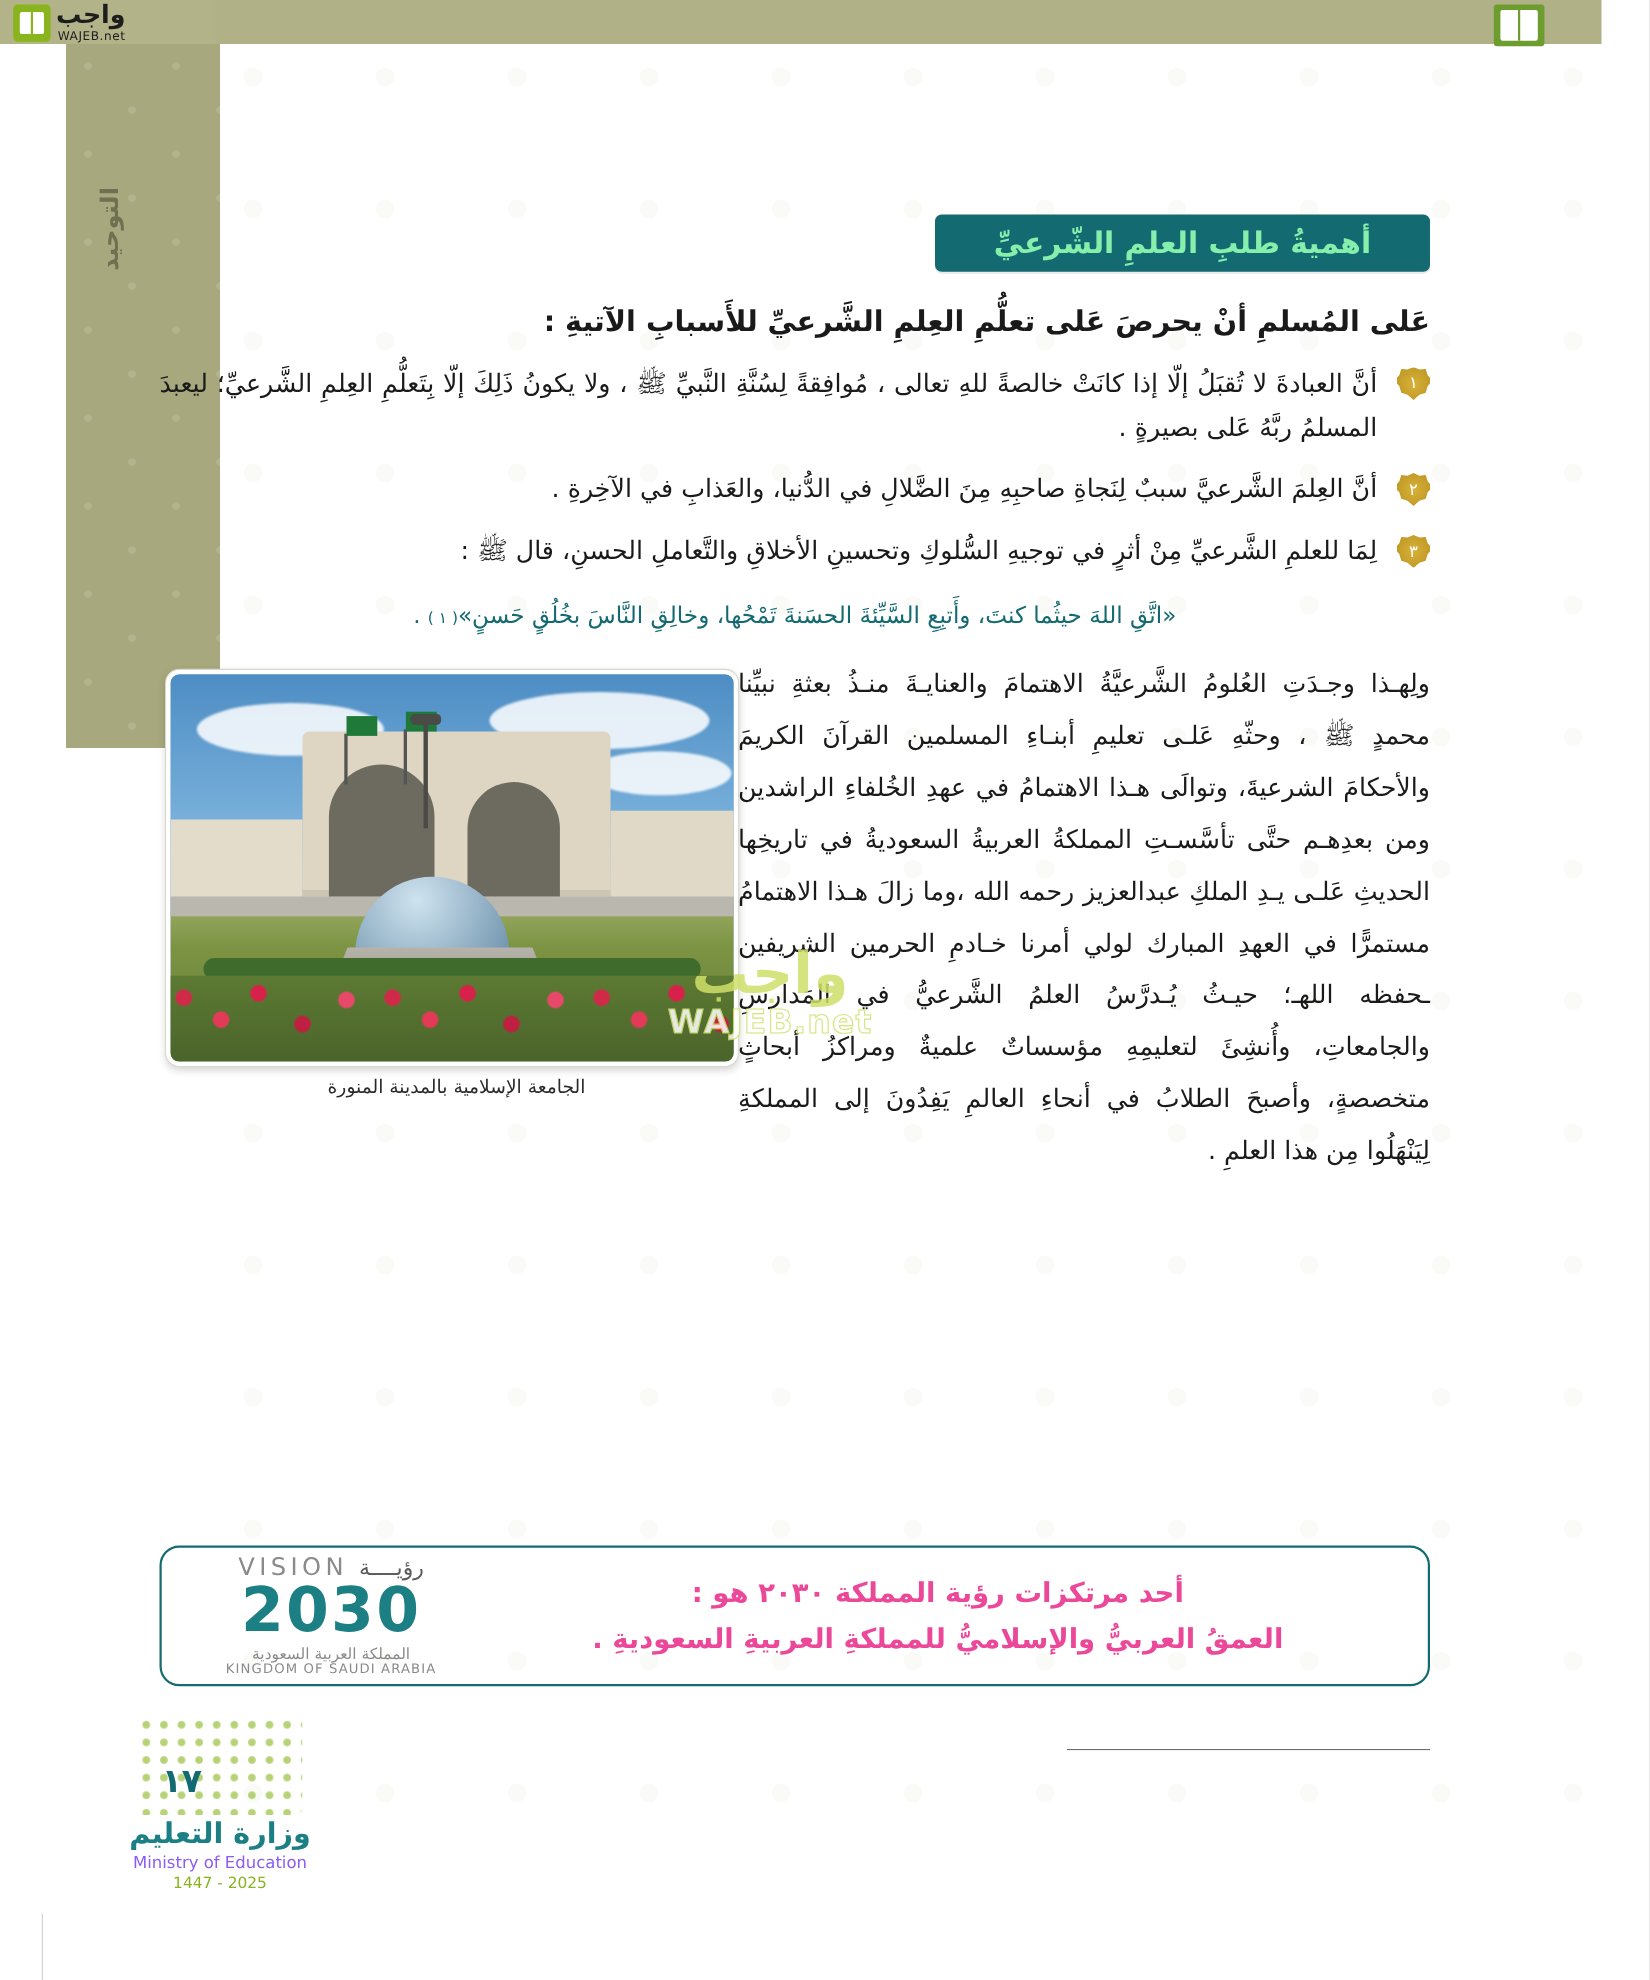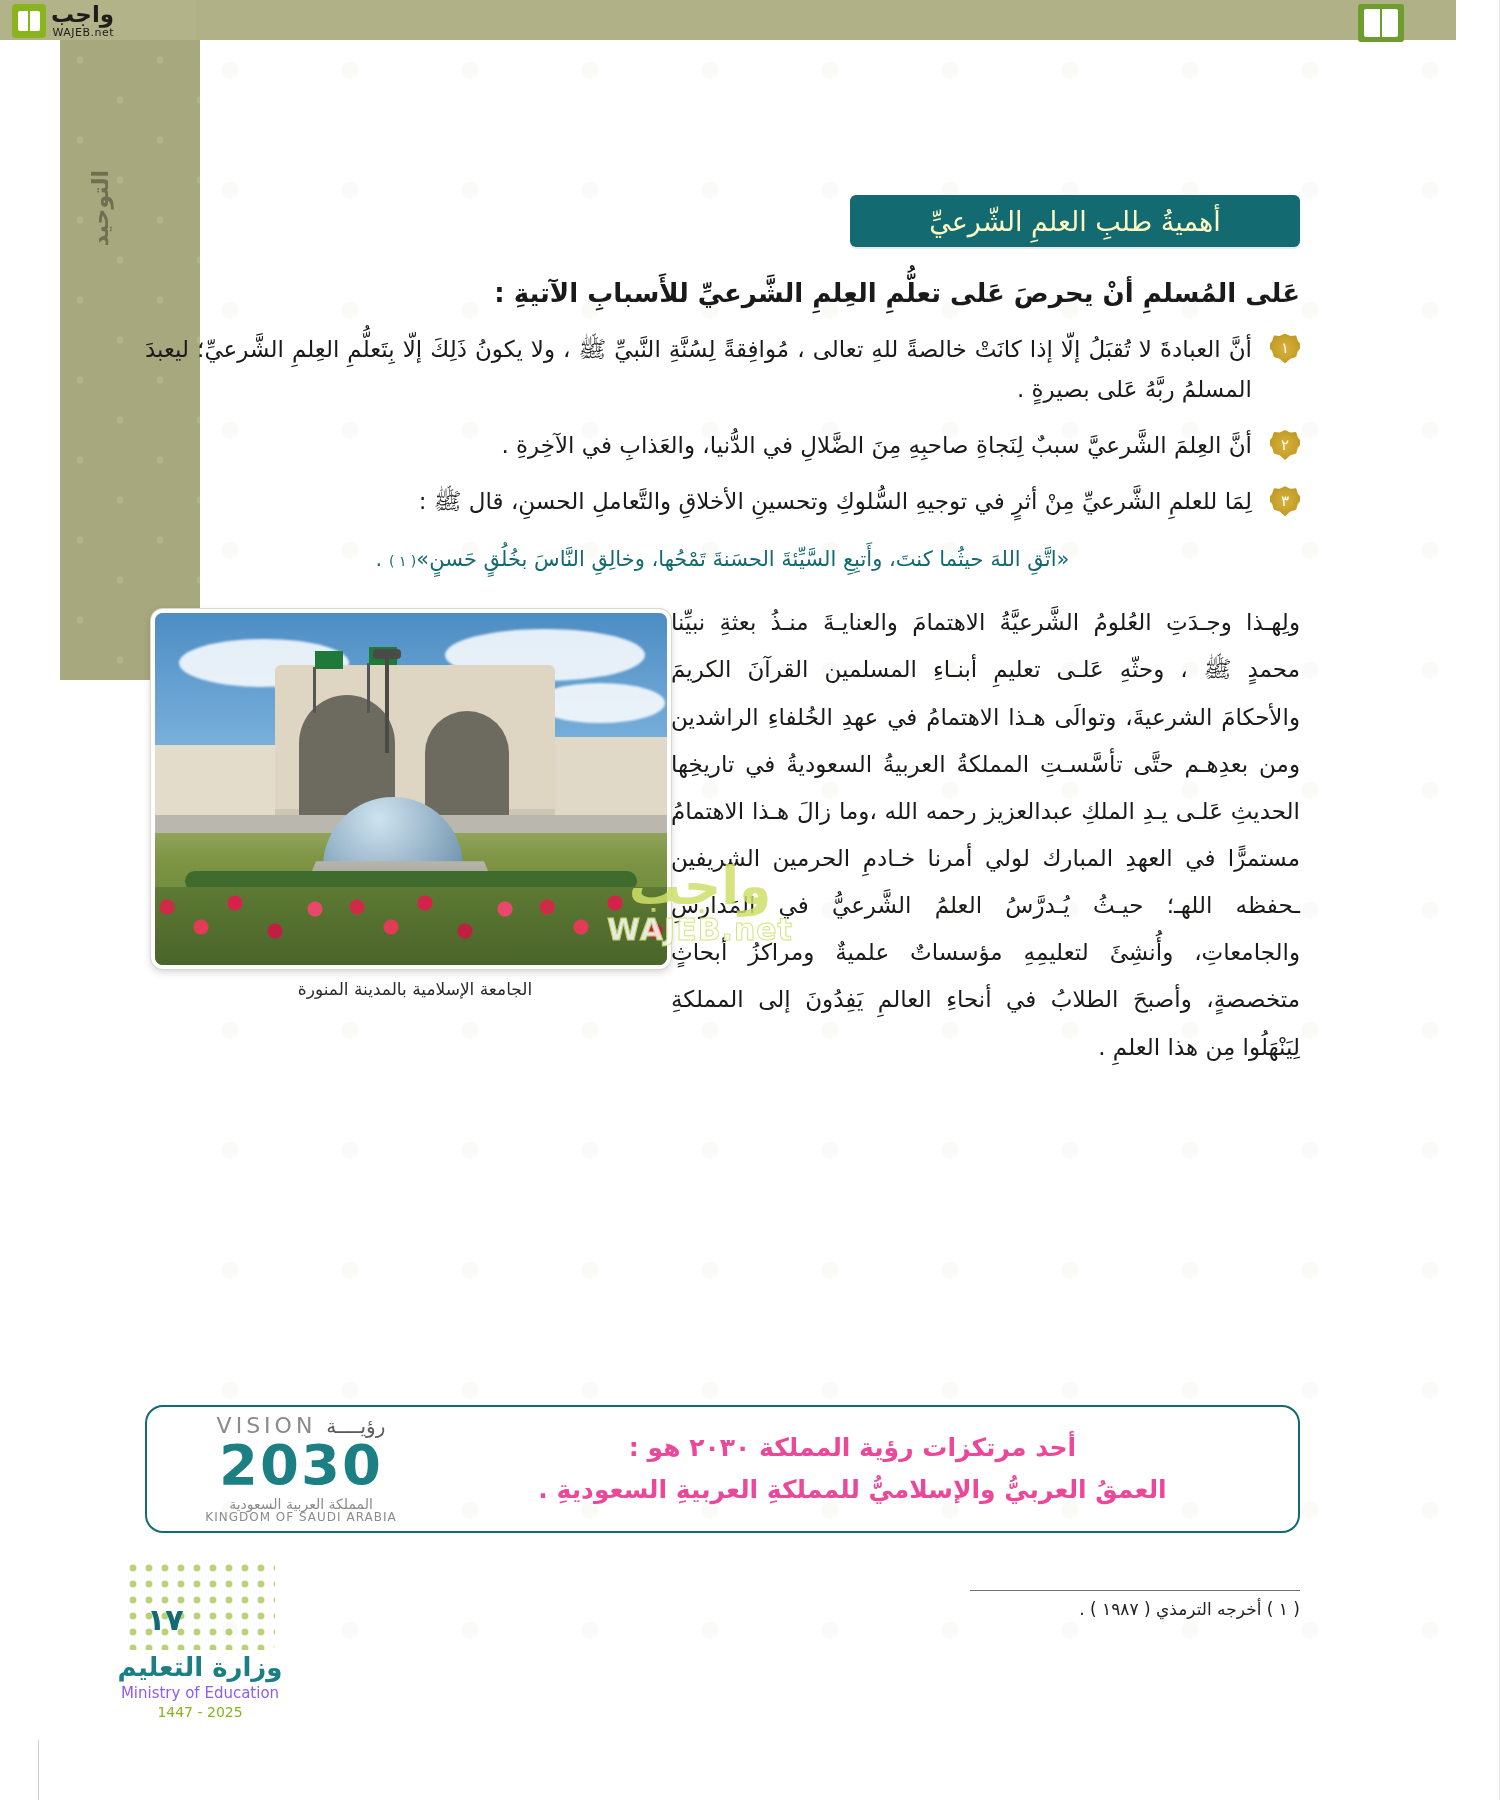--- a/index.html
+++ b/index.html
@@ -167,23 +167,23 @@
   .title-ribbon::before{
     content:"";
     position:absolute;
     right:-14px; top:6px;
     width:22px; height:40px;
     background:#0f5a60;
     border-radius: 4px;
     z-index:-1;
   }
   .title-ribbon span {
-    color: #fef9c3;
+    color: #86efac;
     font-size: 27px;
-    font-weight: normal;
+    font-weight: bold;
     text-align: center;
   }
 
   .lead {
     margin-top: 26px;
     font-size: 26px;
     color: #1a1a1a;
     font-weight: bold;
     text-align: right;
     line-height: 1.6;
@@ -588,21 +588,20 @@
         <span>VISION</span>
       </div>
       <div class="v-2030">2030</div>
       <div class="v-sub1">المملكة العربية السعودية</div>
       <div class="v-sub2">KINGDOM OF SAUDI ARABIA</div>
     </div>
   </div>
 
   <div class="footnote">
     <hr>
-    <div class="footnote-text">( ١ ) أخرجه الترمذي ( ١٩٨٧ ) .</div>
   </div>
 
   <div class="ministry">
     <div class="moe-mark">
       <div class="moe-dots"></div>
       <div class="page-num">١٧</div>
     </div>
     <div class="moe-ar">وزارة التعليم</div>
     <div class="moe-en">Ministry of Education</div>
     <div class="moe-year">2025 - 1447</div>

